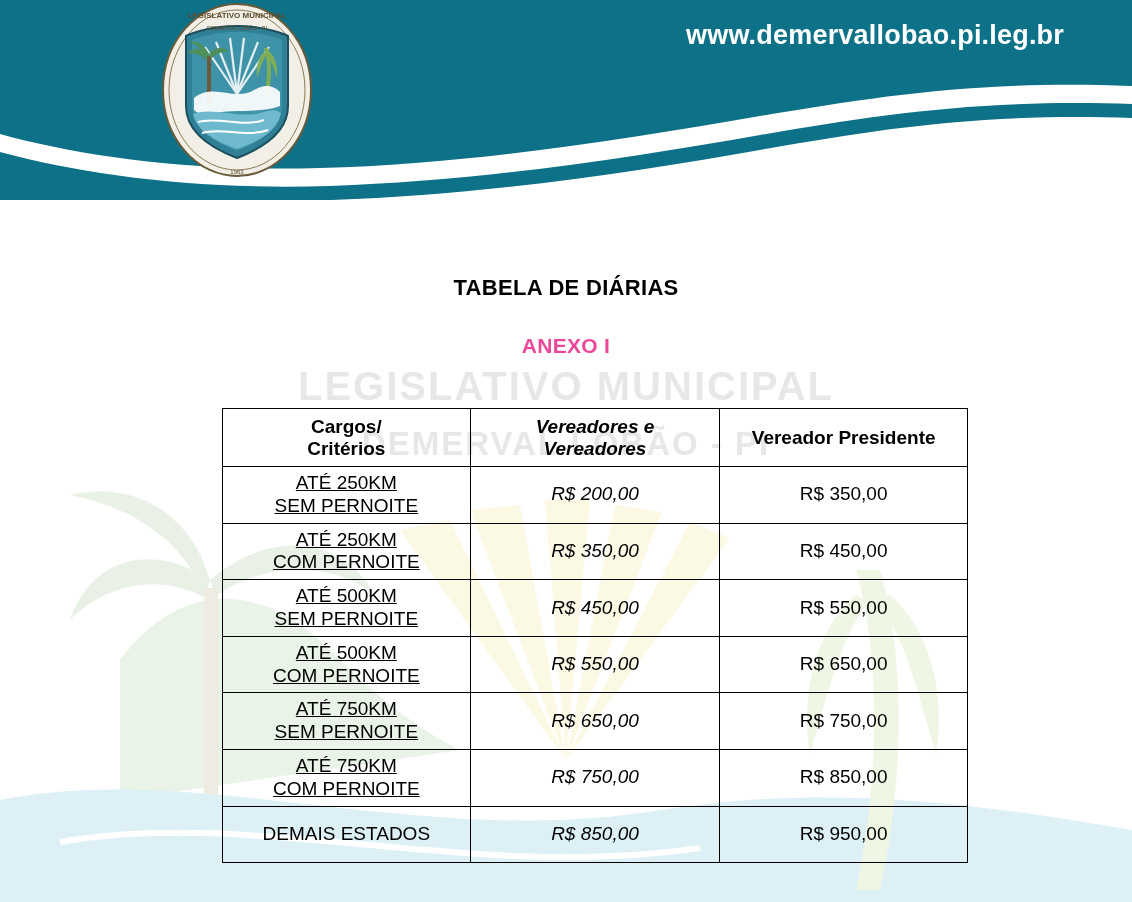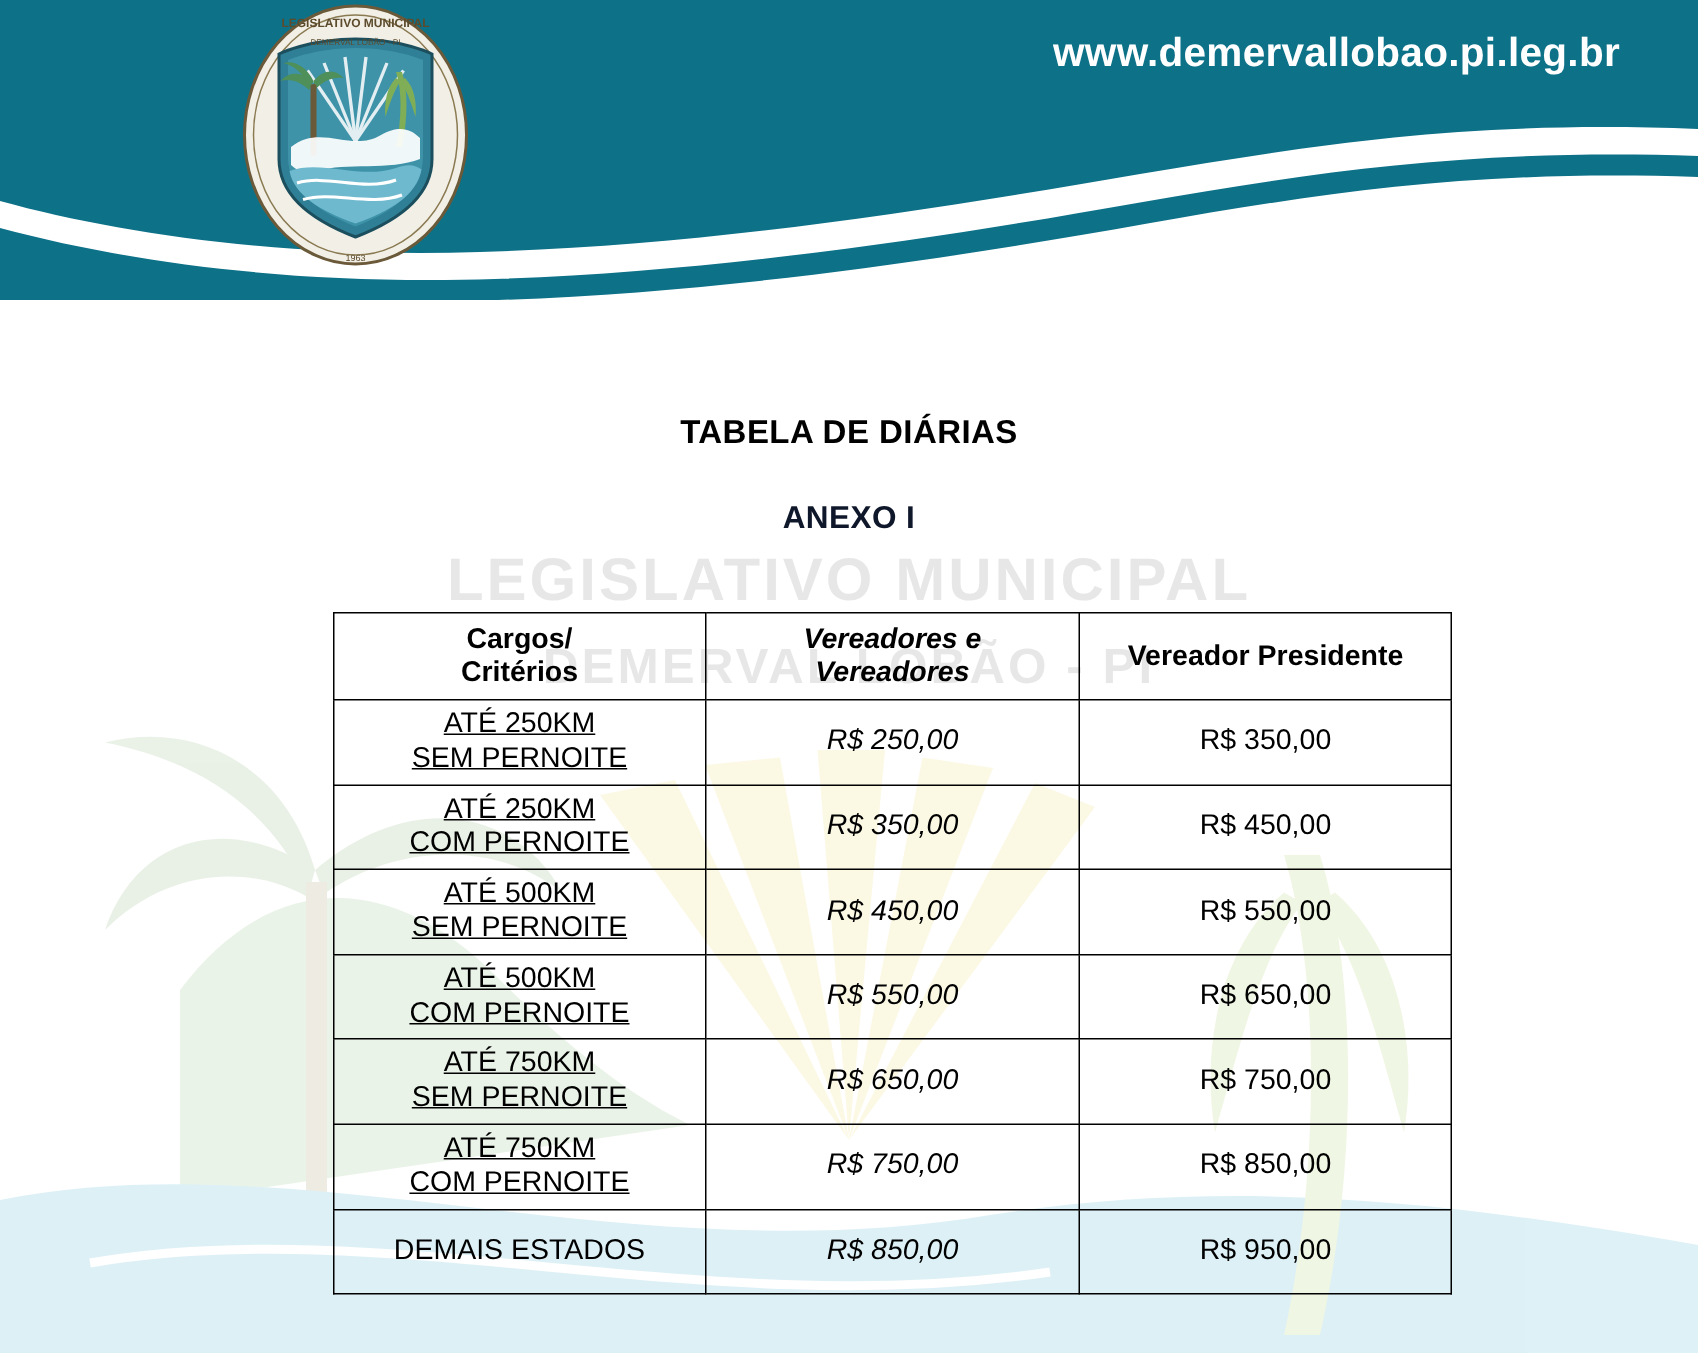--- a/index.html
+++ b/index.html
@@ -24,21 +24,21 @@
     height: 200px;
     overflow: hidden;
   }
   .header-svg {
     position: absolute;
     top: 0; left: 0;
   }
   .site-url {
     position: absolute;
     top: 20px;
-    right: 52px;
+    right: 68px;
     color: #ffffff;
     font-size: 27px;
     font-weight: bold;
     letter-spacing: 0.2px;
     white-space: nowrap;
   }
 
   
   .crest {
     position: absolute;
@@ -72,21 +72,21 @@
     font-size: 22px;
     font-weight: bold;
     color: #000000;
     letter-spacing: 0.3px;
   }
   .subtitle {
     margin-top: 33px;
     text-align: center;
     font-size: 21px;
     font-weight: bold;
-    color: #0f172a;
+    color: #ec4899;
     letter-spacing: 0.3px;
   }
 
   
   .table-wrap {
     position: absolute;
     top: 408px;
     left: 222px;
     width: 810px;
   }
@@ -228,21 +228,21 @@
           <div>Vereador Presidente</div>
         </th>
       </tr>
     </thead>
     <tbody>
       <tr>
         <td class="col-crit cell-two-line">
           <div>ATÉ 250KM</div>
           <div>SEM PERNOITE</div>
         </td>
-        <td class="col-ver">R$ 250,00</td>
+        <td class="col-ver">R$ 200,00</td>
         <td class="col-pres">R$ 350,00</td>
       </tr>
       <tr>
         <td class="col-crit cell-two-line">
           <div>ATÉ 250KM</div>
           <div>COM PERNOITE</div>
         </td>
         <td class="col-ver">R$ 350,00</td>
         <td class="col-pres">R$ 450,00</td>
       </tr>

